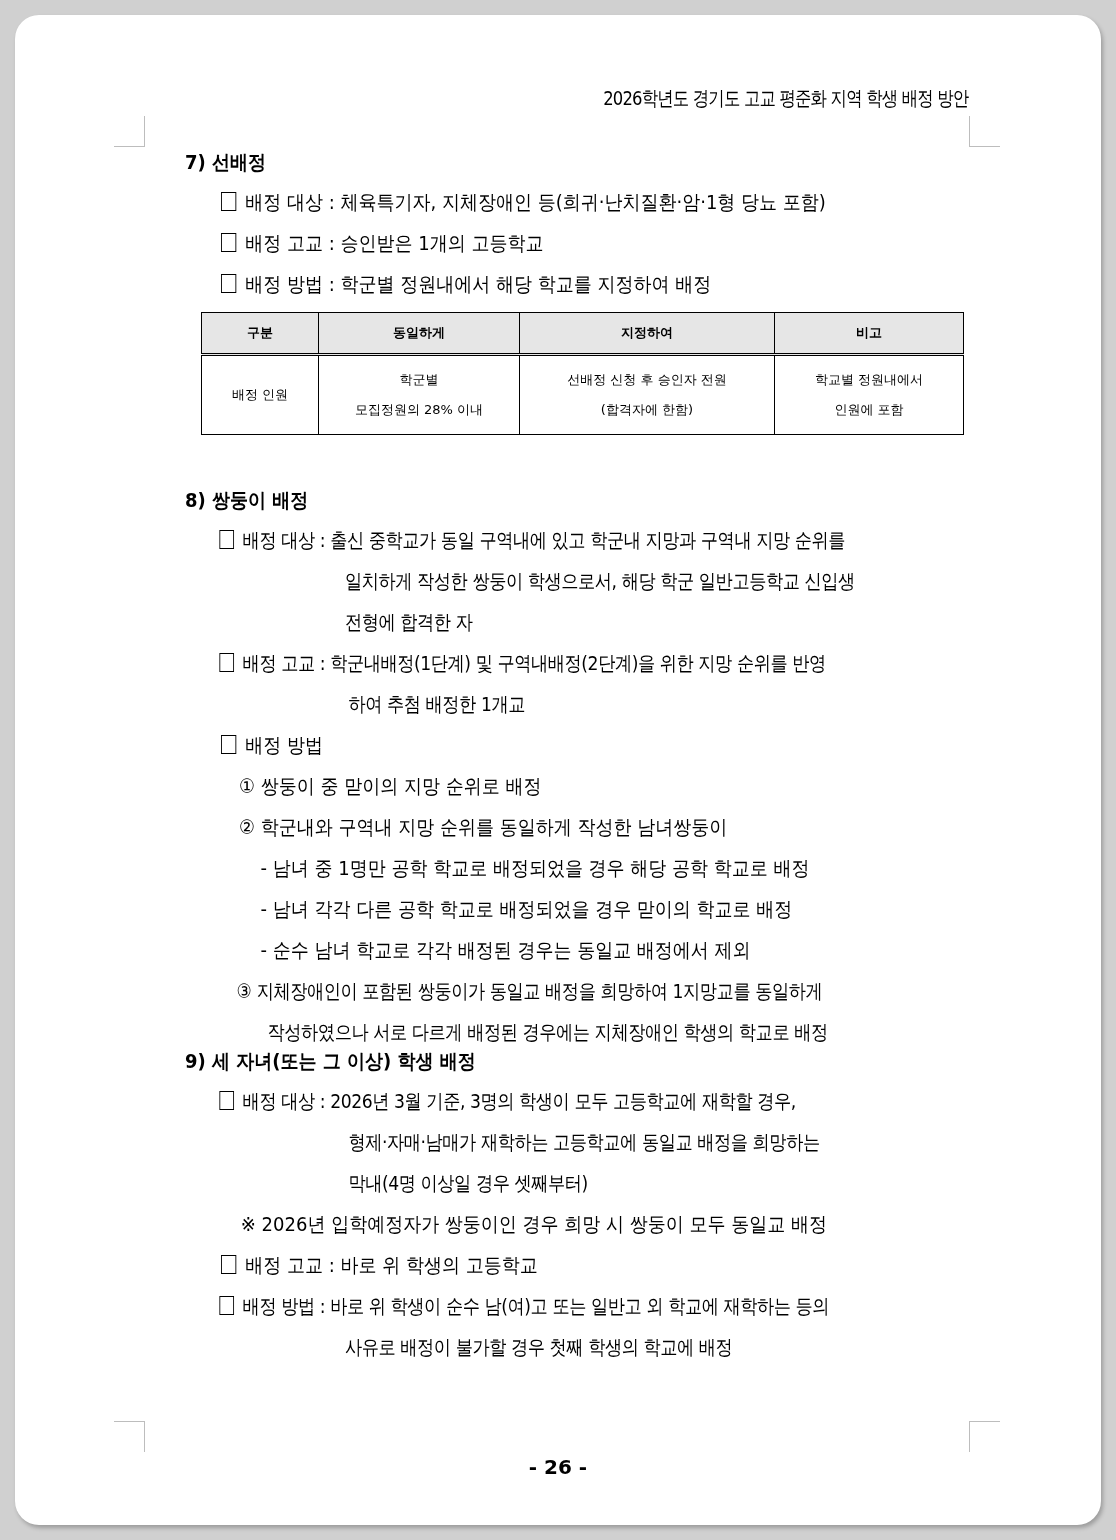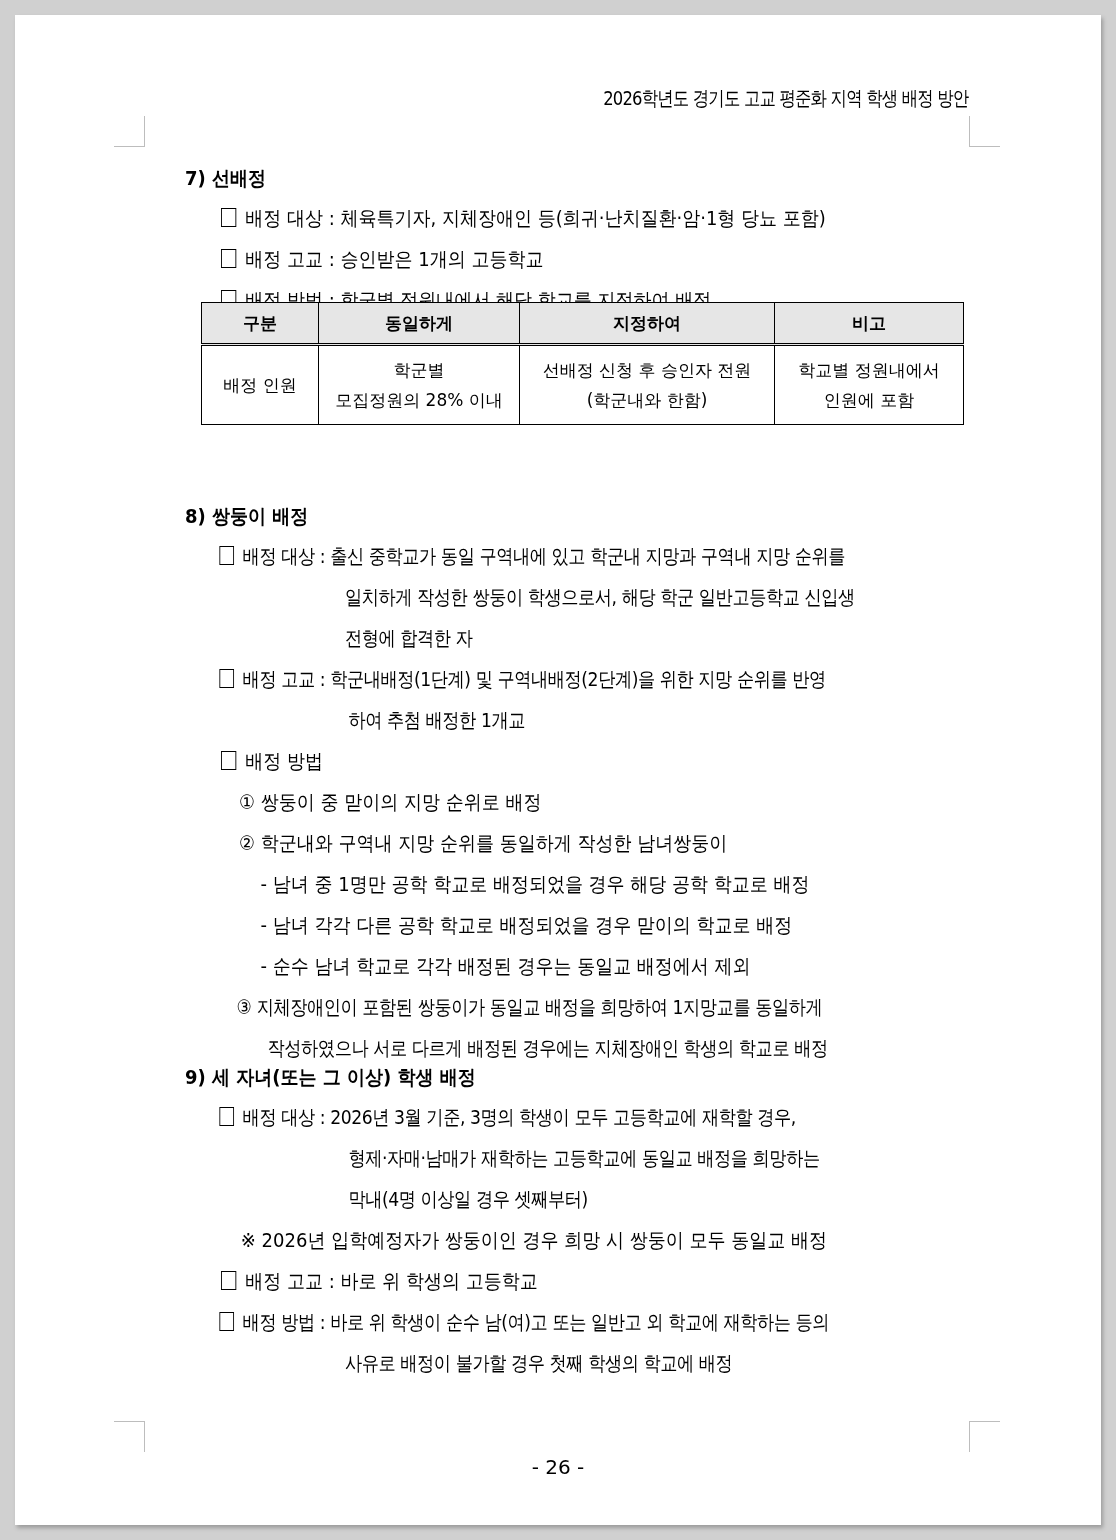--- a/index.html
+++ b/index.html
@@ -9,34 +9,35 @@
     font-family:"DejaVu Sans","Liberation Sans",sans-serif;
     color:#000;
     position:relative;
     overflow:hidden;
   }
   .page {
     position:absolute; left:15px; top:15px;
     width:1086px; height:1510px;
     background:#fff;
     box-shadow:2px 3px 4px rgba(0,0,0,0.25);
+    border-radius:24px;
   }
   .crop { position:absolute; border-color:#bdbdbd; border-style:solid; width:30px; height:30px; }
   .crop.tl { left:99px; top:101px; border-width:0 1px 1px 0; }
   .crop.tr { left:954px; top:101px; border-width:0 0 1px 1px; }
   .crop.bl { left:99px; top:1406px; border-width:1px 1px 0 0; }
   .crop.br { left:954px; top:1406px; border-width:1px 0 0 1px; }
 
   .running-header {
     position:absolute; right:133px; top:70px;
     font-size:20px; letter-spacing:-1px;
     transform:scaleX(0.82); transform-origin:right center;
     white-space:nowrap;
   }
-  .content { position:absolute; left:170px; top:127px; width:790px;margin-top:16px; }
+  .content { position:absolute; left:170px; top:127px; width:790px; }
   .sec-title {
     font-size:20px; font-weight:bold; white-space:nowrap;
     transform:scaleX(0.9); transform-origin:left center;
     height:40px; line-height:40px;
   }
   .line {
     font-size:20px; white-space:nowrap; height:41px; line-height:41px;
     transform-origin:left center;
   }
   .box {
@@ -47,34 +48,35 @@
   .indent-hang { padding-left:186px; }
   .indent-hang2 { padding-left:190px; }
   .indent-sub { padding-left:60px; }
   .indent-dash { padding-left:84px; }
   .indent-cont { padding-left:96px; }
   .indent-note { padding-left:62px; }
   .sq { transform:scaleX(0.9); }
   .dense { transform:scaleX(0.86); letter-spacing:-0.5px; }
 
   table.alloc {
-    position:absolute; left:186px; top:287px;
-    border-collapse:collapse; font-size:17px;
+    position:absolute; left:186px; top:297px;
+    border-collapse:collapse; font-size:13px;
   }
   table.alloc th, table.alloc td {
     border:1px solid #000; text-align:center; padding:0 2px;
     white-space:nowrap;
   }
   table.alloc th { background:#e6e6e6; font-weight:bold; height:40px; }
   table.alloc thead tr { border-bottom:3px double #000; }
   table.alloc td { height:78px; line-height:30px; }
 
   .footer-page {
     position:absolute; left:0; width:1086px; top:1440px; text-align:center;
     font-size:20px;
+    font-weight:bold;
   }
 </style>
 </head>
 <body>
 
 <div class="page">
   <div class="crop tl"></div>
   <div class="crop tr"></div>
   <div class="crop bl"></div>
   <div class="crop br"></div>
@@ -106,21 +108,21 @@
     </thead>
     <tbody>
       <tr>
         <td>배정 인원</td>
         <td>
             <div>학군별</div>
             <div>모집정원의 28% 이내</div>
           </td>
         <td>
             <div>선배정 신청 후 승인자 전원</div>
-            <div>(학군내와 한함)</div>
+            <div>(합격자에 한함)</div>
           </td>
         <td>
             <div>학교별 정원내에서</div>
             <div>인원에 포함</div>
           </td>
       </tr>
     </tbody>
   </table>
 
   <div class="content" style="top:465px">

